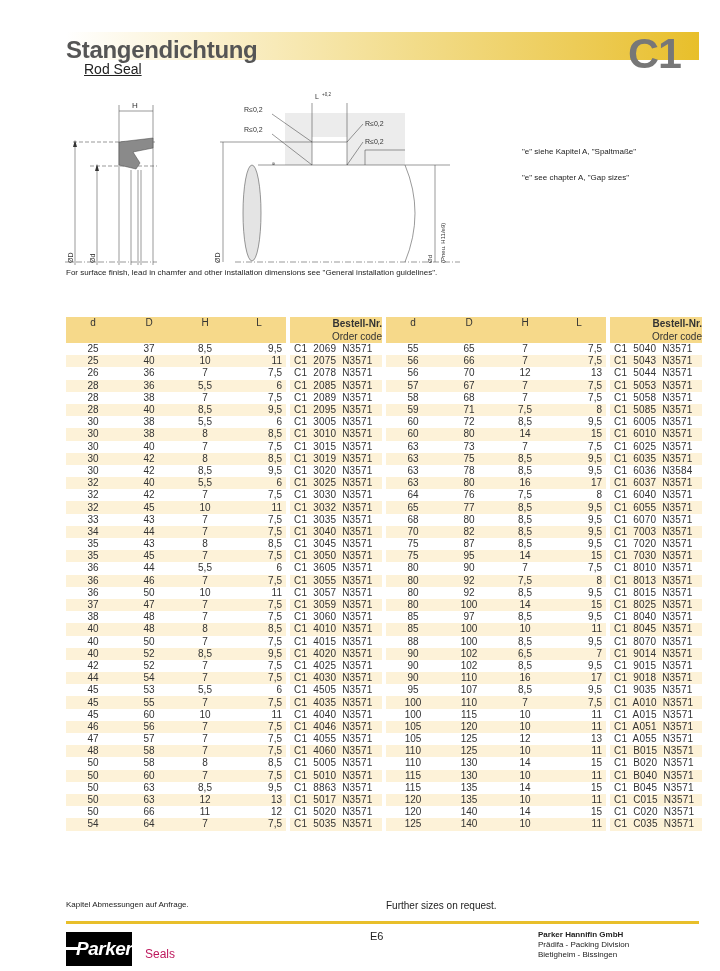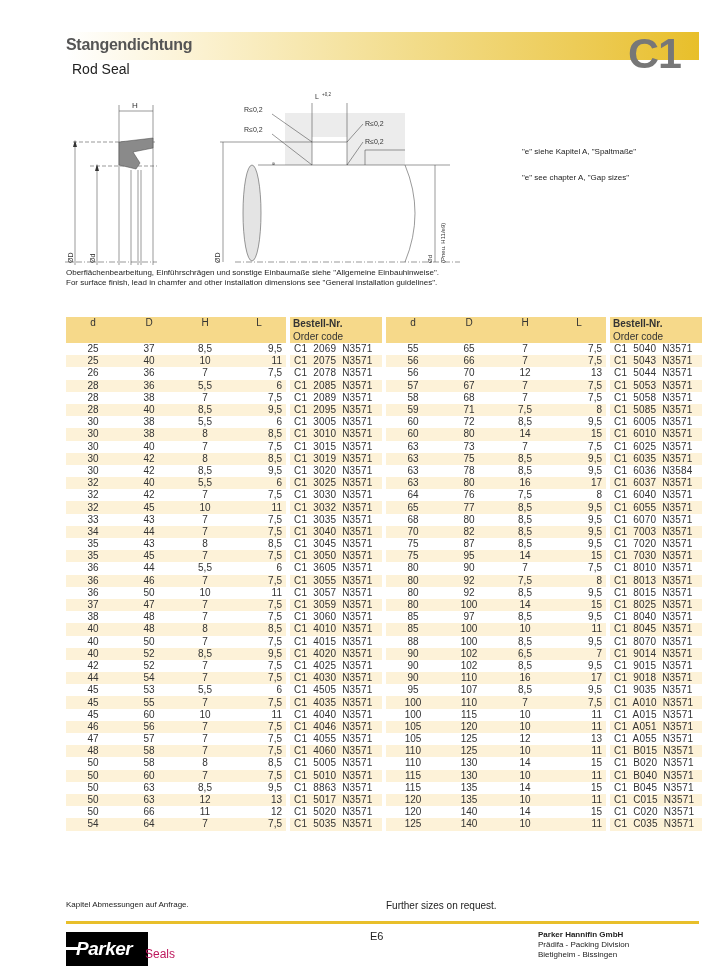--- a/index.html
+++ b/index.html
@@ -1,50 +1,50 @@
 <!DOCTYPE html>
 <html><head>
 <meta charset="utf-8">
 <style>
   html, body { margin:0; padding:0; background:#fff; }
   body { width:720px; height:971px; position:relative; overflow:hidden; font-family:"Liberation Sans", sans-serif; color:#222; }
 
   .title-bar { position:absolute; left:66px; top:32px; width:633px; height:28px;
     background:linear-gradient(90deg, #ffffff 0%, #fbf1cf 22%, #f2dc8a 55%, #ecc94e 85%, #e8bf2a 100%); }
-  .title-de { position:absolute; left:66px; top:36px; font-size:16px; font-weight:bold; color:#555; letter-spacing:-0.3px; }
-  .title-en { position:absolute; left:72px; top:61px; font-size:14px; color:#222; }
+  .title-de { position:absolute; left:66px; top:36px; font-size:24px; font-weight:bold; color:#555; letter-spacing:-0.3px; }
+  .title-en { position:absolute; left:84px; top:61px; font-size:14px; color:#222;text-decoration:underline; }
   .chapter { position:absolute; left:628px; top:32px; font-size:43px; font-weight:bold; color:#777; letter-spacing:-1px; line-height:1; }
 
   .drawing { position:absolute; left:60px; top:85px; width:420px; height:180px; }
   .note-de, .note-en { position:absolute; left:522px; font-size:8px; color:#222; }
   .note-de { top:147px; }
   .note-en { top:173px; }
 
   .surface-note { position:absolute; left:66px; top:268px; font-size:8px; line-height:10px; color:#222; }
 
   table.dims { position:absolute; top:317px; border-collapse:separate; border-spacing:0; font-size:10px; color:#333; }
   table.left { left:66px; }
   table.right { left:386px; }
   table.dims th { background:#f6d98a; font-weight:normal; text-align:center; vertical-align:top; height:26px; padding:0; }
-  table.dims th.order { text-align:left; padding-left:3px; line-height:13px; }
+  table.dims th.order { text-align:right; padding-left:3px; line-height:13px; }
   table.dims th.order .b { font-weight:bold; }
   table.dims td { height:12.2px; padding:0; line-height:12px; }
   table.dims tr.alt td { background:#fdf2d8; }
   td.c-d { width:54px; text-align:center; }
   td.c-D { width:58px; text-align:center; }
   td.c-H { width:54px; text-align:center; }
   td.c-L { width:50px; text-align:right; padding-right:4px !important; }
   td.gap { width:4px; background:#fff !important; }
   td.c-oc { width:88px; padding-left:4px !important; white-space:pre; letter-spacing:0.2px; }
   th.gap { background:#fff !important; width:4px; }
 
   .further-de { position:absolute; left:66px; top:900px; font-size:8px; }
   .further-en { position:absolute; left:386px; top:900px; font-size:10px; }
   .footer-line { position:absolute; left:66px; top:921px; width:633px; height:3px; background:#e8bf2a; }
-  .logo { position:absolute; left:66px; top:932px; width:82px; height:34px; background:#000; }
+  .logo { position:absolute; left:66px; top:932px; width:66px; height:34px; background:#000; }
   .logo-text { position:absolute; left:10px; top:6px; font-size:19px; font-weight:bold; color:#fff; font-style:italic; letter-spacing:-0.5px; }
   .logo-stripe { position:absolute; left:0; top:15px; width:14px; height:3px; background:#fff; }
   .seals { position:absolute; left:145px; top:947px; font-size:12px; color:#be185d; }
   .page-no { position:absolute; left:370px; top:930px; font-size:11px; color:#222; }
   .company { position:absolute; left:538px; top:930px; font-size:8px; line-height:10px; color:#222; }
   .company .b { font-weight:bold; }
 </style>
 </head>
 <body>
 
@@ -108,21 +108,20 @@
   <text x="215" y="80" font-size="5" fill="#333" transform="rotate(-90 215 80)">e</text>
   <text x="160" y="178" font-size="7" fill="#333" transform="rotate(-90 160 178)">ØD</text>
   <text x="372" y="178" font-size="6" fill="#333" transform="rotate(-90 372 178)">Ød</text>
   <text x="385" y="178" font-size="6" fill="#333" transform="rotate(-90 385 178)">(Pneu. H11/e9)</text>
 </svg>
 
 <div class="note-de">"e" siehe Kapitel  A, "Spaltmaße"</div>
 <div class="note-en">"e" see chapter A, "Gap sizes"</div>
 
 <div class="surface-note">
-  <div>Oberflächenbearbeitung, Einführschrägen und sonstige Einbaumaße siehe "Allgemeine Einbauhinweise".</div>
   <div>For surface finish, lead in chamfer and other installation dimensions see "General installation guidelines".</div>
 </div>
 
 <table class="dims left">
   <thead>
     <tr>
       <th>d</th>
       <th>D</th>
       <th>H</th>
       <th>L</th>

